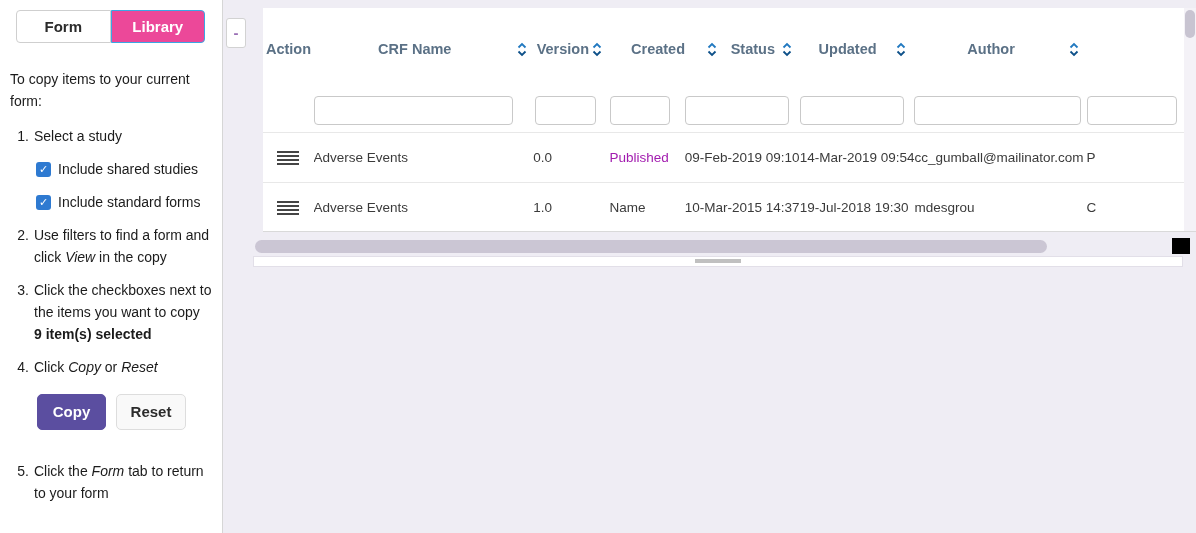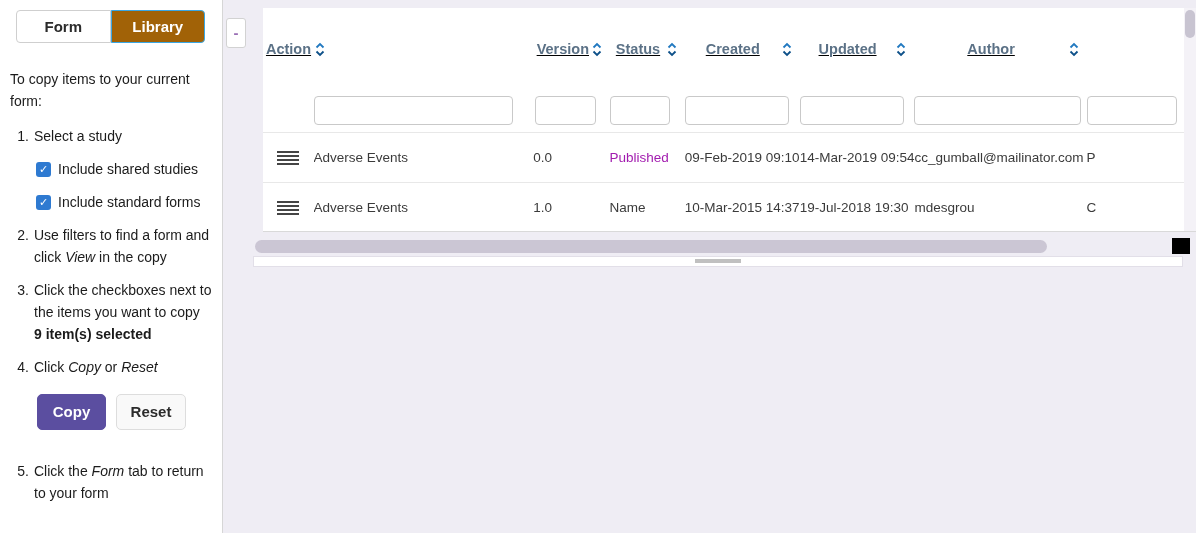--- a/index.html
+++ b/index.html
@@ -5,42 +5,42 @@
   * { margin:0; padding:0; box-sizing:border-box; }
   html,body { width:1196px; height:533px; }
   body { font-family:"Liberation Sans", sans-serif; background:#efedf4; overflow:hidden; }
   #app { position:relative; width:1196px; height:533px;padding-left:32px; }
 
   
   .sidebar { position:absolute; left:0; top:0; width:223px; height:533px; background:#fff; border-right:1px solid #d6d6d6; }
   .tabs { position:absolute; left:16px; top:10px; width:189px; height:33px; display:flex; }
   .tab { flex:1; display:flex; align-items:center; justify-content:center; font-size:15px; font-weight:700; cursor:pointer; }
   .tab-form { background:#fff; border:1px solid #cfcfcf; border-radius:4px 0 0 4px; color:#2b2b2b; }
-  .tab-library { background:#a16207; border:1px solid #3aa7e4; border-radius:0 4px 4px 0; color:#fff; }
+  .tab-library { background:#ec4899; border:1px solid #3aa7e4; border-radius:0 4px 4px 0; color:#fff; }
 
   .instructions { position:absolute; left:10px; top:68px; width:204px; font-size:14px; line-height:22px; color:#1b1b1b; }
   .intro { margin-bottom:13px; }
   .step { display:flex; margin-bottom:11px; }
   .step-num { width:19px; text-align:right; margin-right:5px; flex:none; }
   .step-body { flex:1; }
   .checkbox-row { margin:0 0 11px 26px; display:flex; align-items:center; cursor:pointer; }
   .checkbox { width:15px; height:15px; background:#2e7ad1; border-radius:3px; color:#fff; font-size:11px; line-height:15px; text-align:center; margin-right:7px; flex:none; }
   .count { font-weight:700; }
   .btn-row { margin:16px 0 0 27px; display:flex; gap:10px; }
   .btn { height:36px; border-radius:5px; font-size:15px; font-weight:700; display:flex; align-items:center; justify-content:center; cursor:pointer; }
   .btn-copy { width:69px; background:#5b4ea0; border:1px solid #5b4ea0; color:#fff; }
   .btn-reset { width:70px; background:#f9f9f9; border:1px solid #dddddd; color:#2b2b2b; }
   .step-last { margin-top:30px; }
 
   
   .collapse-btn { position:absolute; left:226px; top:18px; width:20px; height:30px; background:#fff; border:1px solid #d2d2d2; border-radius:3px; color:#9a6fb5; font-weight:700; font-size:15px; text-align:center; line-height:27px; cursor:pointer; }
 
   .panel { position:absolute; left:263px; top:8px; width:933px; height:224px; background:#fff; border-bottom:1px solid #d9d9d9; overflow:hidden; }
 
-  .thead { display:flex; height:82px;text-decoration:underline; }
+  .thead { display:flex; height:82px; }
   .th { display:flex; align-items:center; color:#5b7186; font-weight:600; font-size:14.5px; }
   .th-label { flex:1; text-align:center; }
   .sort-icon { flex:none; width:13px; margin-right:6px; cursor:pointer; line-height:0; }
   .th-action { justify-content:center; }
   .th-action .wrap { width:36px; text-align:center; word-break:break-all; line-height:21px; }
 
   .c-action{width:56px;} .c-crf{width:242px;} .c-version{width:83px;} .c-status{width:82px;}
   .c-created{width:126px;} .c-updated{width:126px;} .c-author{width:189px;} .c-extra{width:120px;}
 
   .tfilter { display:flex; height:42px; }
@@ -124,41 +124,42 @@
 
   <div class="collapse-btn">-</div>
 
   <div class="panel">
 
     <div class="thead">
       <div class="th th-action c-action">
         <span class="wrap th-label">Action</span>
       </div>
       <div class="th c-crf">
+        <span class="th-label">CRF Name</span>
         <span class="sort-icon"><svg width="12" height="15" viewBox="0 0 12 15">
               <path d="M2.5 5.5 L6 2 L9.5 5.5" fill="none" stroke="#2279c0" stroke-width="1.8"></path>
               <path d="M2.5 9.5 L6 13 L9.5 9.5" fill="none" stroke="#0d5089" stroke-width="1.8"></path>
             </svg></span>
       </div>
       <div class="th c-version">
         <span class="th-label">Version</span>
         <span class="sort-icon"><svg width="12" height="15" viewBox="0 0 12 15">
               <path d="M2.5 5.5 L6 2 L9.5 5.5" fill="none" stroke="#2279c0" stroke-width="1.8"></path>
               <path d="M2.5 9.5 L6 13 L9.5 9.5" fill="none" stroke="#0d5089" stroke-width="1.8"></path>
             </svg></span>
       </div>
+      <div class="th c-created">
+        <span class="th-label">Created</span>
+        <span class="sort-icon"><svg width="12" height="15" viewBox="0 0 12 15">
+              <path d="M2.5 5.5 L6 2 L9.5 5.5" fill="none" stroke="#2279c0" stroke-width="1.8"></path>
+              <path d="M2.5 9.5 L6 13 L9.5 9.5" fill="none" stroke="#0d5089" stroke-width="1.8"></path>
+            </svg></span>
+      </div>
       <div class="th c-status">
         <span class="th-label">Status</span>
-        <span class="sort-icon"><svg width="12" height="15" viewBox="0 0 12 15">
-              <path d="M2.5 5.5 L6 2 L9.5 5.5" fill="none" stroke="#2279c0" stroke-width="1.8"></path>
-              <path d="M2.5 9.5 L6 13 L9.5 9.5" fill="none" stroke="#0d5089" stroke-width="1.8"></path>
-            </svg></span>
-      </div>
-      <div class="th c-created">
-        <span class="th-label">Created</span>
         <span class="sort-icon"><svg width="12" height="15" viewBox="0 0 12 15">
               <path d="M2.5 5.5 L6 2 L9.5 5.5" fill="none" stroke="#2279c0" stroke-width="1.8"></path>
               <path d="M2.5 9.5 L6 13 L9.5 9.5" fill="none" stroke="#0d5089" stroke-width="1.8"></path>
             </svg></span>
       </div>
       <div class="th c-updated">
         <span class="th-label">Updated</span>
         <span class="sort-icon"><svg width="12" height="15" viewBox="0 0 12 15">
               <path d="M2.5 5.5 L6 2 L9.5 5.5" fill="none" stroke="#2279c0" stroke-width="1.8"></path>
               <path d="M2.5 9.5 L6 13 L9.5 9.5" fill="none" stroke="#0d5089" stroke-width="1.8"></path>

